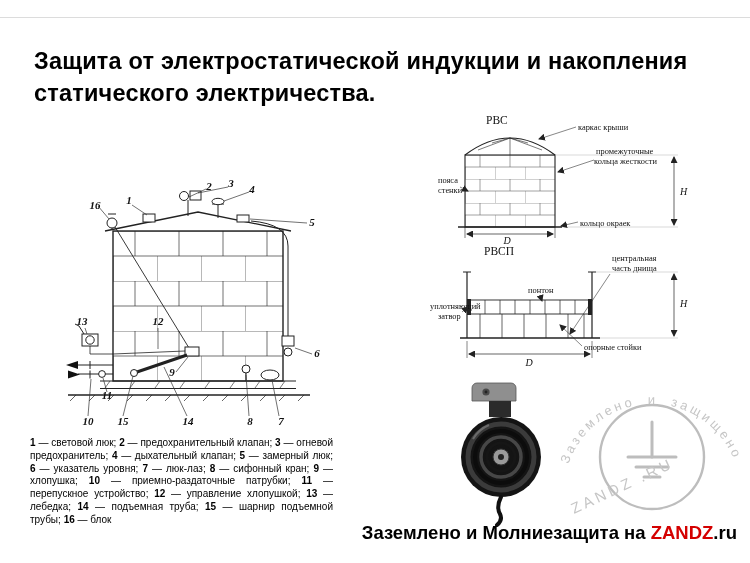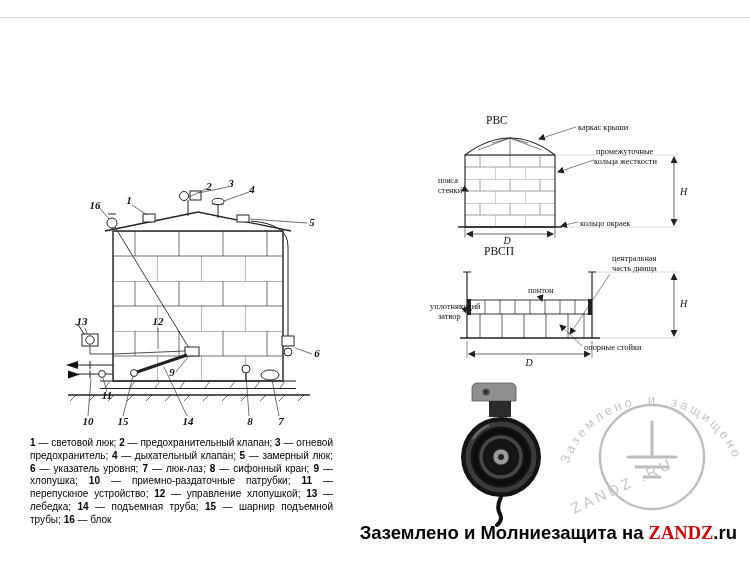--- a/index.html
+++ b/index.html
@@ -8,31 +8,32 @@
   .topline{position:absolute;left:0;top:17px;width:750px;height:1px;background:#dcdcdc;}
   .title{position:absolute;left:34px;top:46px;width:708px;font-size:23.5px;font-weight:bold;color:#000;line-height:1.36;letter-spacing:.2px;}
   .figure{position:absolute;}
   svg text{font-family:"Liberation Serif",serif;fill:#111;}
   .pn{font-size:11px;font-style:italic;font-weight:bold;}
   .lbl{font-size:8.4px;}
   .ttl{font-size:11.5px;}
   .dim{font-size:10px;font-style:italic;}
   .caption{position:absolute;left:30px;top:437px;width:303px;font-family:Liberation Sans, sans-serif;font-size:10px;line-height:1.28;text-align:justify;color:#000;}
   .footer{position:absolute;top:522px;right:13px;font-size:18.5px;font-weight:bold;color:#000;white-space:nowrap;}
-  .footer .brand{color:#d40000;font-family:Liberation Serif, serif;}
+  .footer .brand{color:#d40000;}
   .wm text{font-family:"Liberation Sans",sans-serif;fill:#c6c6c6;}
 </style>
 </head>
 <body>
 
 <div class="page">
   <div class="topline"></div>
 
   <div class="title">
-    <br>
+    <span>Защита от электростатической индукции и накопления</span><br>
+    <span>статического электричества.</span>
   </div>
 
   <svg class="figure" style="left:38px;top:176px" width="300" height="262" viewBox="0 0 300 262">
     <defs>
       <pattern id="brick1" x="75" y="55" width="44" height="50" patternUnits="userSpaceOnUse">
         <path d="M0 0 H44 M0 25 H44 M22 0 V25 M0 25 V50" stroke="#333" stroke-width="0.7" fill="none"></path>
       </pattern>
     </defs>
     <g stroke="#222" fill="none">
       <path d="M30 219 H272" stroke-width="1.4"></path>

